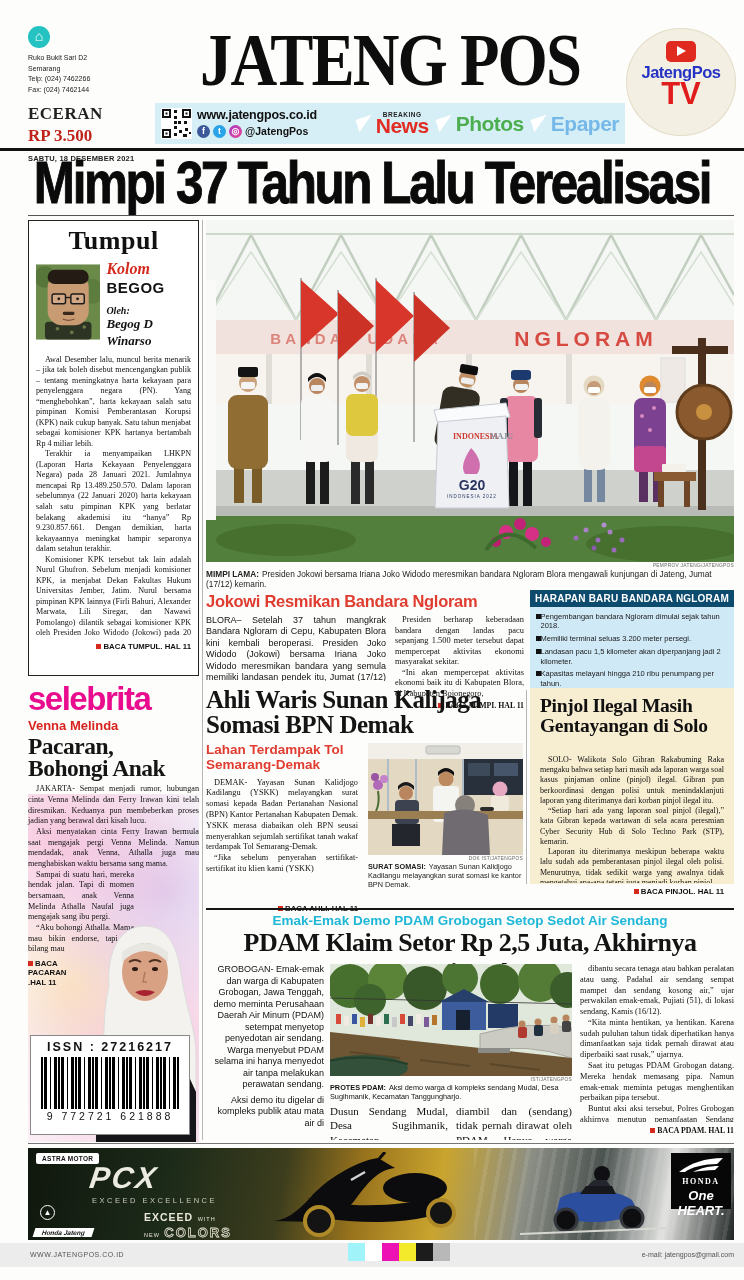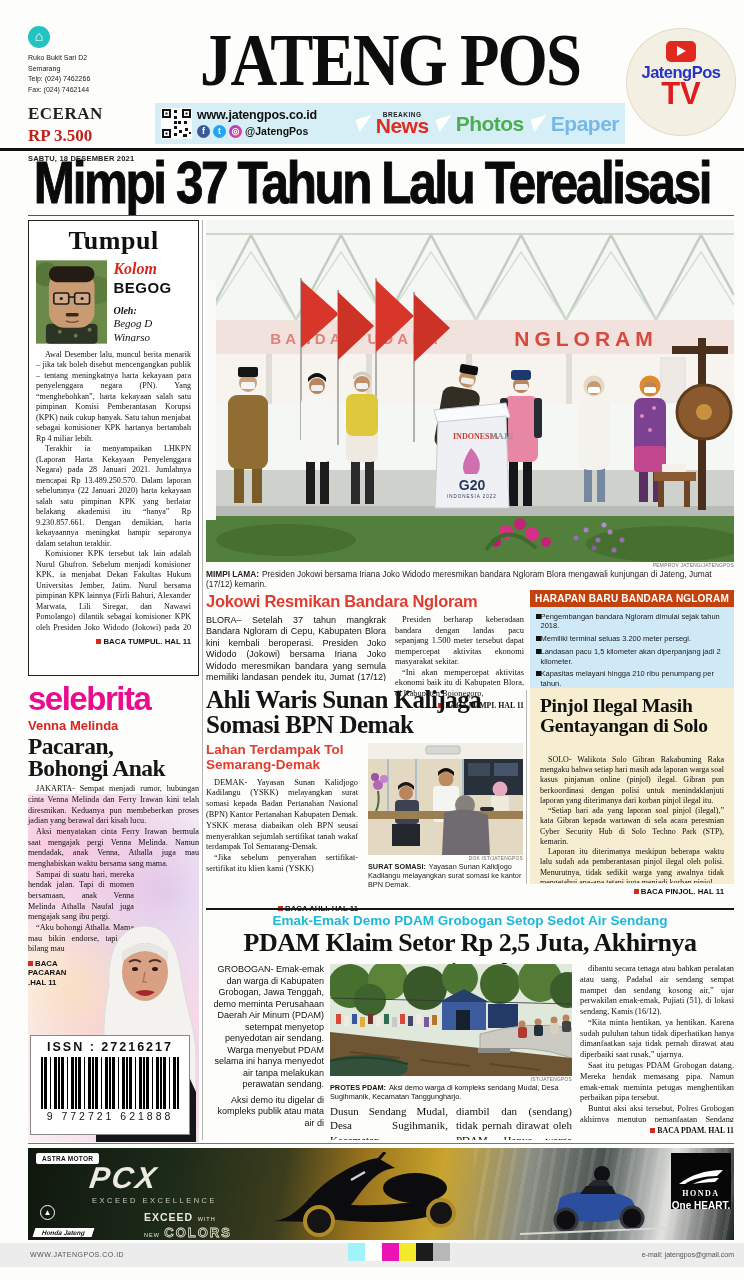--- a/index.html
+++ b/index.html
@@ -52,21 +52,21 @@
   .rule-sub{left:28px;right:10px;top:215px;height:1px;background:#555}
 
   
   .tumpul{left:28px;top:220px;width:171px;height:456px;border:1.5px solid #222;padding:5px 7px;background:#fff}
   .tumpul-title{text-align:center;font-family:"Liberation Serif",serif;font-weight:900;font-size:26px;
                 letter-spacing:.5px;margin-bottom:4px}
   .author-row{display:flex;gap:6px;margin-bottom:5px}
   .kolom{font-family:"Liberation Serif",serif;font-style:italic;font-weight:900;font-size:16px;color:#d42a1e}
   .begog{font-weight:900;font-size:15px;letter-spacing:.5px;margin-top:1px}
   .oleh{font-family:"Liberation Serif",serif;font-style:italic;font-weight:800;font-size:10px;margin-top:9px}
-  .oleh-name{font-family:"Liberation Serif",serif;font-style:italic;font-weight:400;font-size:11px;line-height:1.3}
+  .oleh-name{font-family:"Liberation Serif",serif;font-style:italic;font-weight:700;font-size:13px;line-height:1.3}
   .tumpul-body{font-family:"Liberation Serif",serif;font-size:8.1px;line-height:1.3;text-align:justify;height:283px;overflow:hidden}
   .tumpul-body p{text-indent:9px;margin:0}
   .baca{font-size:7.8px;font-weight:800;text-align:right;margin-top:4px}
   .red-sq{display:inline-block;width:5px;height:5px;background:#d42a1e;margin-right:2px}
 
   
   .main-photo{left:206px;top:220px;width:528px;height:342px;background:#eef1ec}
   .credit{font-size:4.8px;color:#666;letter-spacing:.3px;text-align:right}
   .main-credit{left:206px;top:563px;width:528px}
   .main-caption{left:206px;top:569px;width:528px;font-size:8.3px;line-height:1.25;color:#222}
@@ -76,21 +76,21 @@
   .jokowi{left:206px;top:592px;width:318px;height:90px}
   .jokowi-hl{font-size:16.5px;font-weight:800;color:#e03c30;letter-spacing:-.3px;margin-bottom:4px}
   .jokowi-cols{display:flex;gap:9px}
   .jk-c1{width:180px;font-size:9px;line-height:1.27;text-align:justify;height:66px;overflow:hidden}
   .jk-c2{width:129px;font-family:"Liberation Serif",serif;font-size:8.4px;line-height:1.25;text-align:justify}
   .jk-c2 p{text-indent:7px}
   .jk-c2 .baca{margin-top:2px}
 
   
   .harapan{left:530px;top:590px;width:204px}
-  .harapan-hd{background:#c2410c;color:#fff;font-weight:800;font-size:10px;text-align:center;
+  .harapan-hd{background:#0c4a6e;color:#fff;font-weight:800;font-size:10px;text-align:center;
               padding:3px 0;letter-spacing:.2px}
   .harapan-bd{background:#cfe9f6;padding:5px 6px 6px}
   .h-item{display:flex;gap:0;font-size:7.5px;line-height:1.25;margin-bottom:3.5px;color:#1a1a1a}
   .h-item .sq{flex:0 0 4.5px;width:4.5px;height:4.5px;background:#111;margin-top:2px}
 
   
   .ahli{left:206px;top:688px;width:317px}
   .ahli-hl{font-family:"Liberation Serif",serif;font-weight:900;font-size:25px;line-height:.98;
            letter-spacing:-.5px;color:#141414}
   .ahli-row{position:relative;margin-top:6px;height:200px}
@@ -171,23 +171,23 @@
   .exceed{position:absolute;left:116px;top:60px;color:#e9e7d9;line-height:1}
   .exceed .l1{font-size:10.5px;font-weight:800;letter-spacing:1px}
   .exceed .sm{font-size:5.5px;letter-spacing:1px}
   .exceed .l2{font-size:13px;font-weight:800;letter-spacing:2px;color:transparent;
               -webkit-text-stroke:.8px #e3e1d2}
   .wayang-badge{position:absolute;left:12px;bottom:20px;width:15px;height:15px;border:1px solid #fff;
                 border-radius:50%;color:#fff;font-size:8px;text-align:center;line-height:14px}
   .ad-social{position:absolute;left:6px;bottom:3px;background:#fff;transform:skewX(-18deg);
              padding:1px 8px;font-size:6.5px;font-weight:800;color:#111}
   .honda-box{position:absolute;right:3px;top:5px;width:60px;height:56px;background:#070707;
-             text-align:center;padding-top:16px}
+             text-align:center;padding-top:4px}
   .honda-name{color:#fff;font-family:"Liberation Serif",serif;font-weight:700;font-size:8px;letter-spacing:1.5px}
-  .one-heart{color:#fff;font-weight:800;font-size:10px;margin-top:2px}
+  .one-heart{color:#fff;font-style:italic;font-weight:800;font-size:13px;margin-top:2px}
   .scooter-c{position:absolute;left:225px;top:4px}
   .scooter-r{position:absolute;left:492px;top:16px}
 
   
   .footer{left:0;right:0;top:1243px;height:24px;background:#ececec;font-size:7px;color:#555}
   .foot-site{position:absolute;left:30px;top:8px;letter-spacing:.5px}
   .foot-mail{position:absolute;right:10px;top:8px}
   .color-bars{position:absolute;left:348px;top:0;display:flex}
   .cbar{width:17px;height:18px}
 

